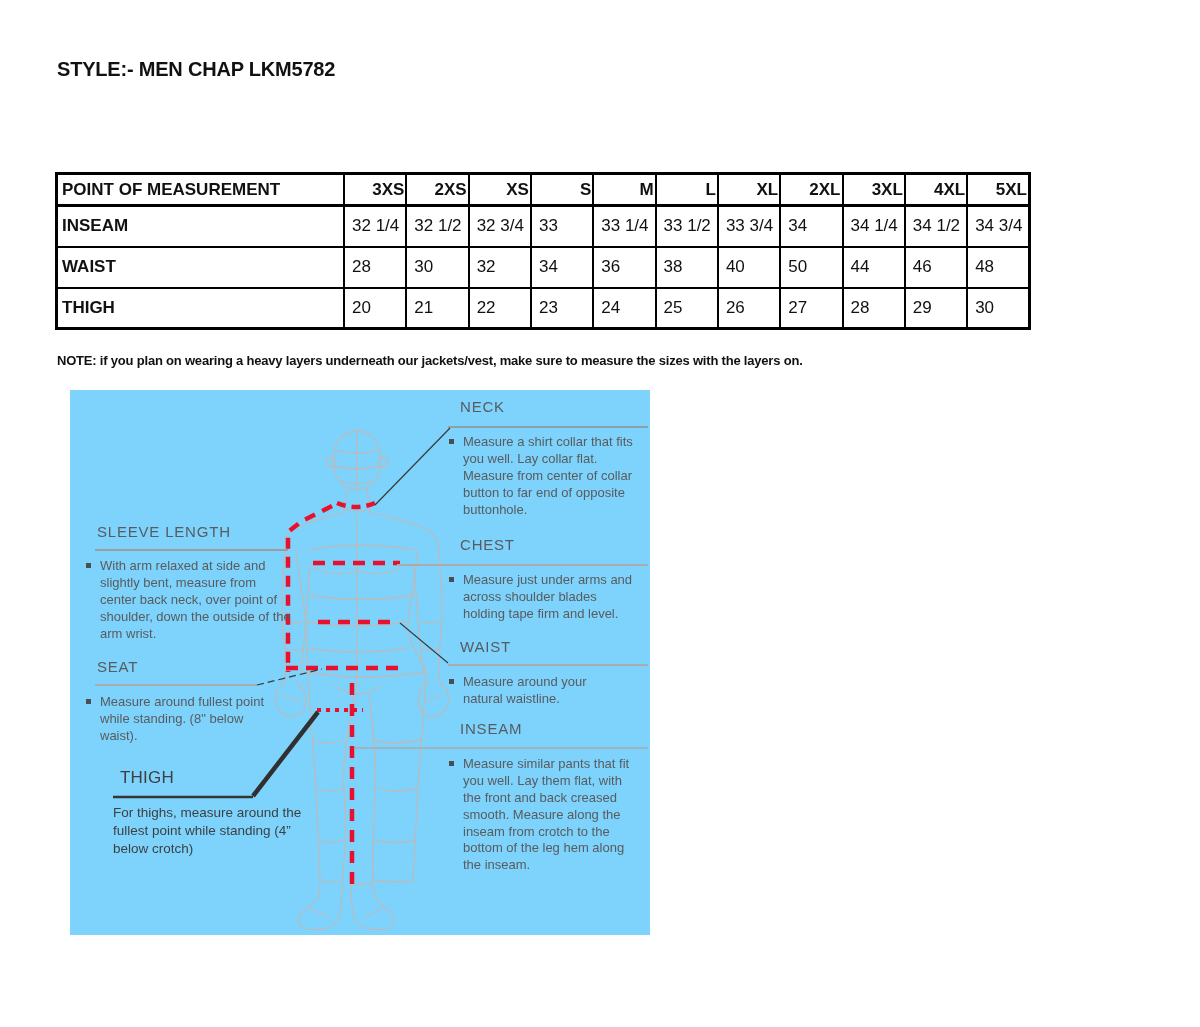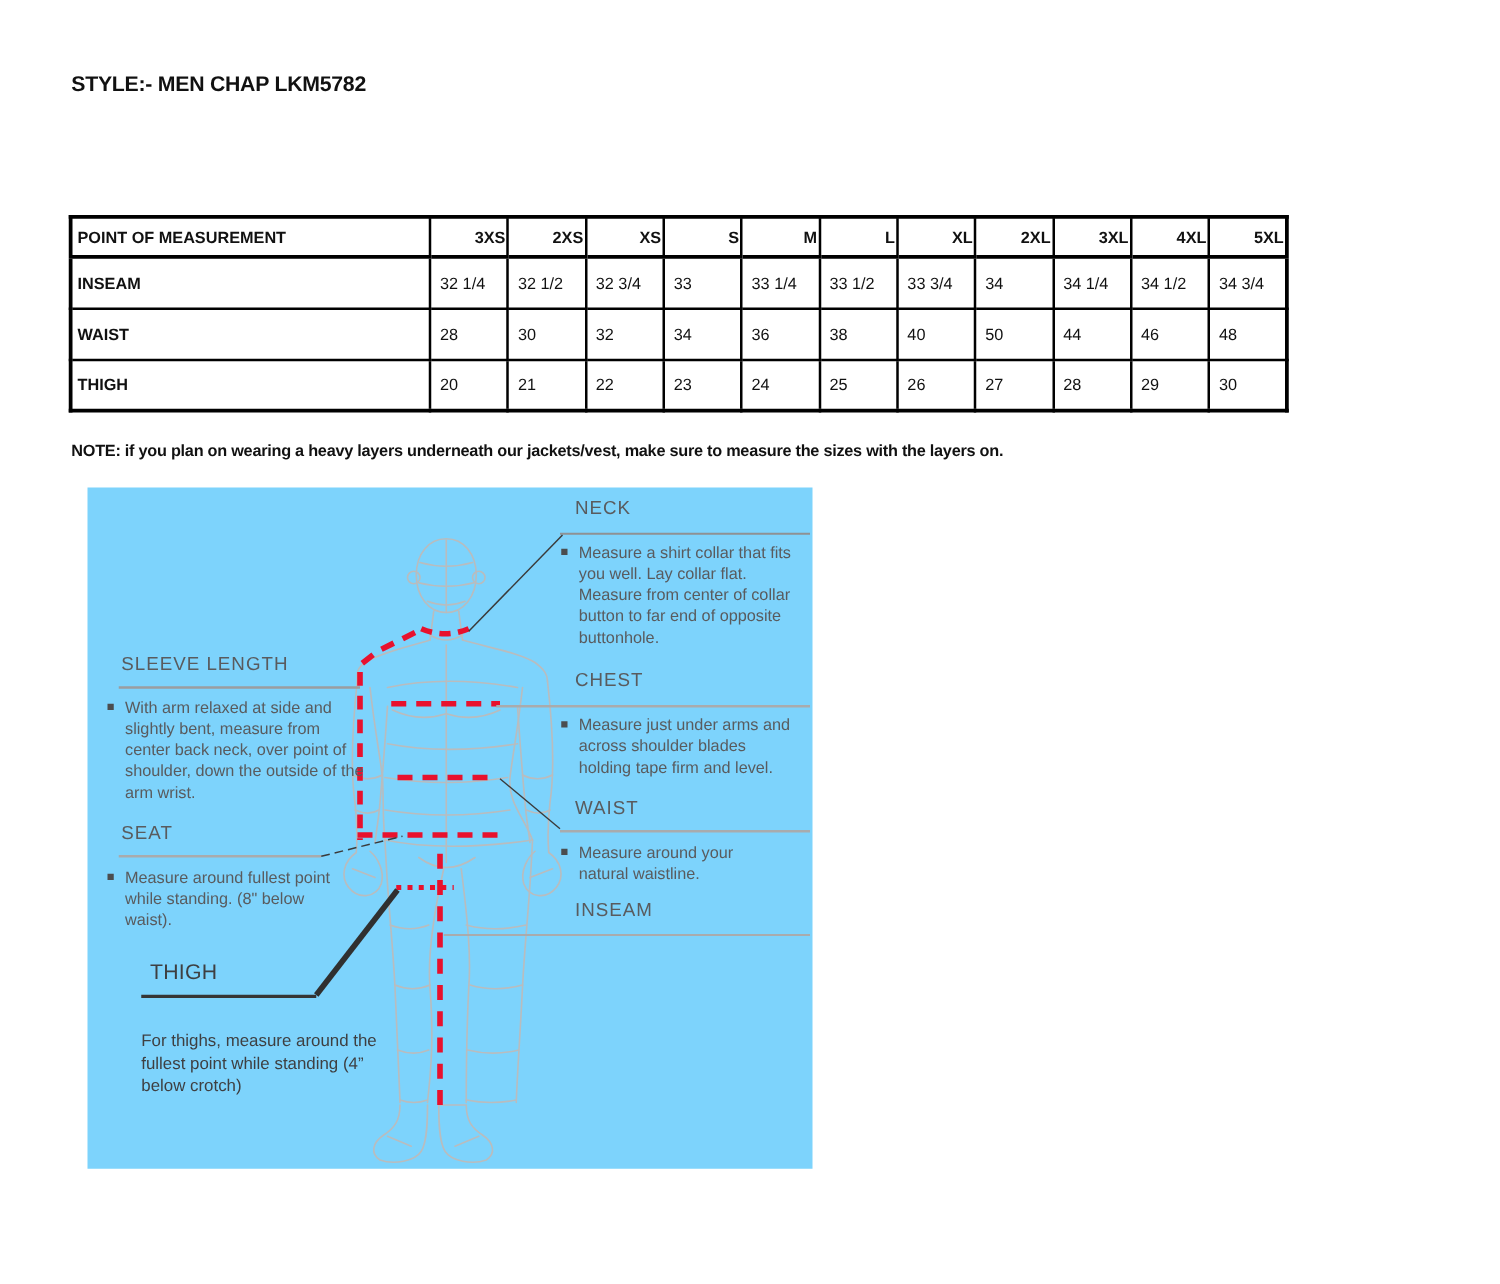--- a/index.html
+++ b/index.html
@@ -2,43 +2,43 @@
 <html><head>
 <meta charset="utf-8">
 <style>
   html,body{margin:0;padding:0;}
   body{
     width:1200px;height:1027px;position:relative;background:#ffffff;
     font-family:"Liberation Sans",sans-serif;color:#111;overflow:hidden;
   }
 
   
-  .doc-title{position:absolute;left:57px;top:58px;font-size:17px;font-weight:bold;letter-spacing:-0.2px;}
+  .doc-title{position:absolute;left:57px;top:58px;font-size:20px;font-weight:bold;letter-spacing:-0.2px;}
 
   
   .size-table{position:absolute;left:55px;top:172px;border-collapse:collapse;table-layout:fixed;width:976px;border:3px solid #000;}
-  .size-table th,.size-table td{border:2px solid #000;font-size:13px;vertical-align:middle;}
+  .size-table th,.size-table td{border:2px solid #000;font-size:17px;vertical-align:middle;}
   .size-table thead th{height:27px;border-bottom:3px solid #000;font-weight:bold;}
   .size-table th.col-poml{width:280px;text-align:left;padding-left:4px;}
   .size-table th.col-size{text-align:right;}
   .size-table tbody tr{height:41px;}
   .size-table td.row-label{font-weight:bold;padding-left:4px;}
   .size-table td.val{font-weight:normal;padding-left:7px;}
 
   
   .note-line{position:absolute;left:57px;top:353px;font-size:13px;font-weight:bold;letter-spacing:-0.2px;width:1100px;}
 
   
   .diagram{position:absolute;left:70px;top:390px;width:580px;height:545px;background:#7dd3fc;}
   .diagram svg{position:absolute;left:0;top:0;}
   .dg-head{position:absolute;font-size:15px;color:#595b5e;letter-spacing:0.8px;white-space:nowrap;}
   .dg-text{position:absolute;font-size:13px;color:#595b5e;line-height:1.3;}
   .dg-text .sq{position:absolute;left:1px;top:5px;width:5px;height:5px;background:#4b4d4f;}
   .dg-text .tx{display:block;padding-left:15px;}
-  .dg-text.nobullet .tx{padding-left:0;margin-top:20px;}
+  .dg-text.nobullet .tx{padding-left:0;}
   .dg-head.dark{color:#3e3f41;font-size:17px;letter-spacing:0.2px;}
   .dg-text.dark{color:#3e3f41;font-size:13.5px;line-height:1.35;}
 </style>
 </head>
 <body>
 
 <div class="doc-title">STYLE:- MEN CHAP LKM5782</div>
 
 <table class="size-table">
   <thead>
@@ -209,20 +209,24 @@
     <span class="tx">Measure just under arms and across shoulder blades holding tape firm and level.</span>
   </div>
 
   <div class="dg-head" style="left:390px;top:248px;">WAIST</div>
   <div class="dg-text" style="left:378px;top:284px;width:165px;">
     <span class="sq"></span>
     <span class="tx">Measure around your natural waistline.</span>
   </div>
 
   <div class="dg-head" style="left:390px;top:330px;">INSEAM</div>
+  <div class="dg-text" style="left:378px;top:366px;width:192px;">
+    <span class="sq"></span>
+    <span class="tx">Measure similar pants that fit you well. Lay them flat, with the front and back creased smooth. Measure along the inseam from crotch to the bottom of the leg hem along the inseam.</span>
+  </div>
 
   <div class="dg-head" style="left:27px;top:133px;">SLEEVE LENGTH</div>
   <div class="dg-text" style="left:15px;top:168px;width:208px;">
     <span class="sq"></span>
     <span class="tx">With arm relaxed at side and slightly bent, measure from center back neck, over point of shoulder, down the outside of the arm wrist.</span>
   </div>
 
   <div class="dg-head" style="left:27px;top:268px;">SEAT</div>
   <div class="dg-text" style="left:15px;top:304px;width:180px;">
     <span class="sq"></span>

